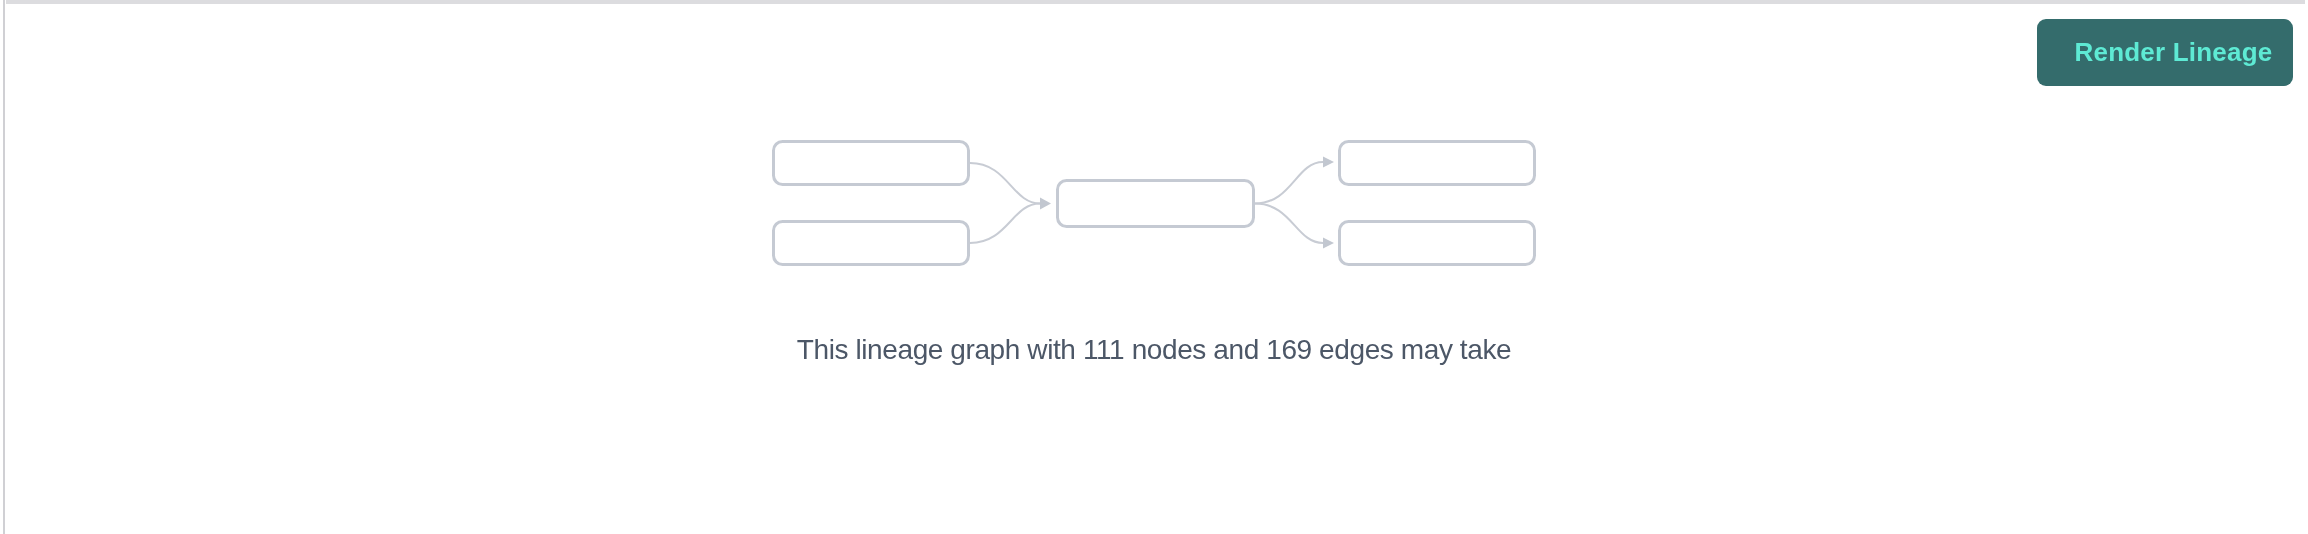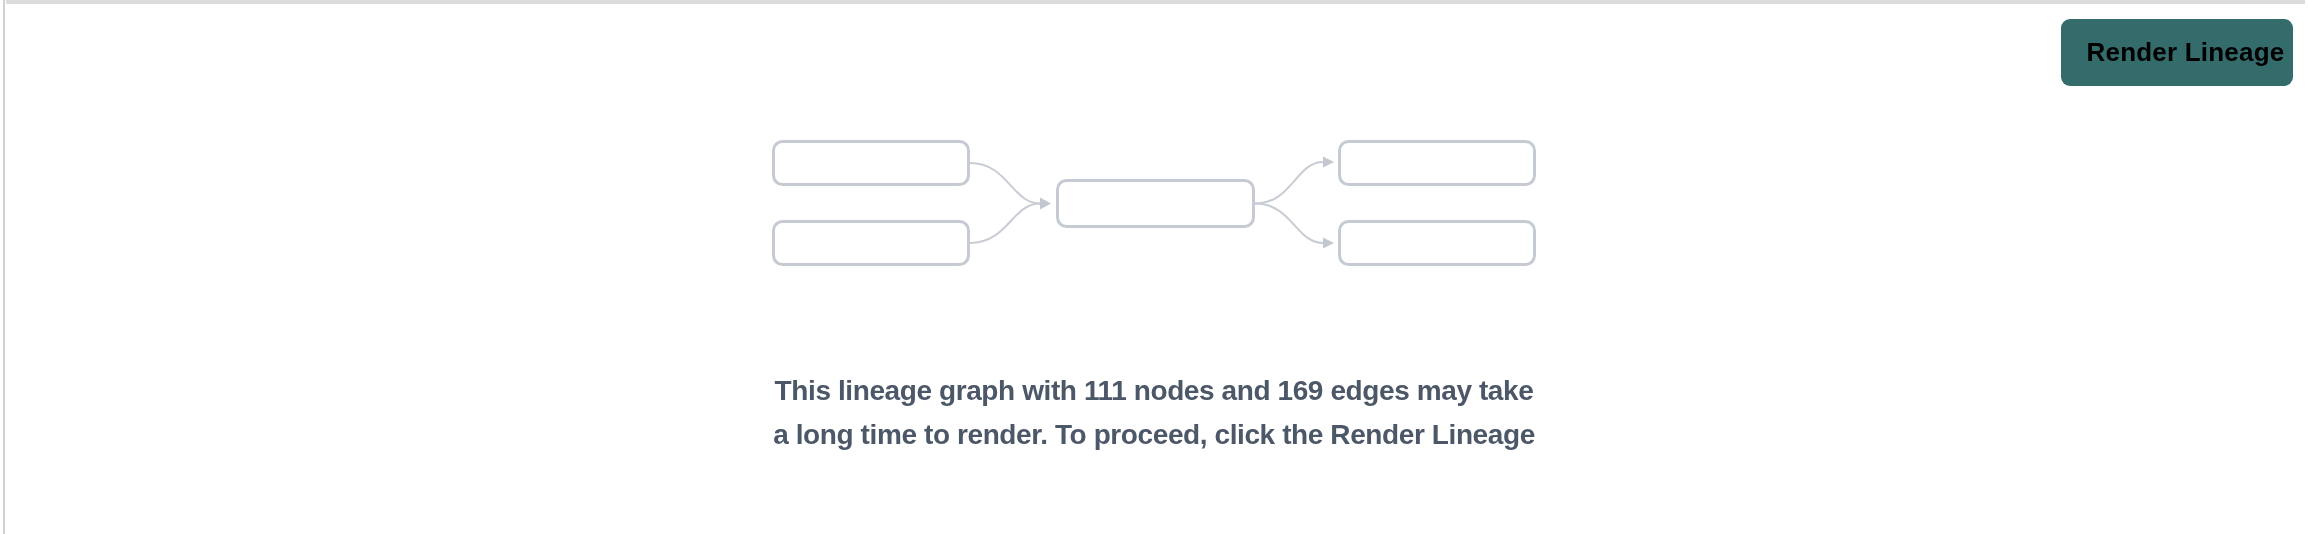--- a/index.html
+++ b/index.html
@@ -33,24 +33,24 @@
     left: 3px;
     width: 2px;
     background: #d0d0d4;
   }
 
   
   .render-btn {
     position: absolute;
     top: 19px;
     right: 15px;
-    width: 232px;
+    width: 256px;
     height: 67px;
     background: #346c6c;
-    color: #000000;
+    color: #5eead4;
     border: none;
     border-radius: 9px;
     font-family: "Liberation Sans", sans-serif;
     font-size: 26px;
     font-weight: bold;
     letter-spacing: 0.2px;
     display: flex;
     align-items: center;
     justify-content: center;
     cursor: pointer;
@@ -82,25 +82,24 @@
 
   
   .warning-message {
     position: absolute;
     top: 328px;
     left: 50%;
     transform: translateX(-50%);
     text-align: center;
     color: #4c5767;
     font-size: 28px;
-    font-weight: bold;
+    font-weight: normal;
     line-height: 44px;
     letter-spacing: -0.4px;
     white-space: nowrap;
-    margin-top: 41px;
   }
 </style>
 </head>
 <body>
 
 <div class="top-divider"></div>
 
 <div class="left-border"></div>
 
 <button class="render-btn">Render Lineage</button>
@@ -118,14 +117,13 @@
 
   <rect x="1.5" y="1.5" width="195" height="43" rx="9"></rect>
   <rect x="1.5" y="81.5" width="195" height="43" rx="9"></rect>
   <rect x="285.5" y="40.5" width="196" height="46" rx="9"></rect>
   <rect x="567.5" y="1.5" width="195" height="43" rx="9"></rect>
   <rect x="567.5" y="81.5" width="195" height="43" rx="9"></rect>
 </svg>
 
 <div class="warning-message">
   <div>This lineage graph with 111 nodes and 169 edges may take</div>
-  <div>a long time to render. To proceed, click the Render Lineage</div>
 </div>
 
 </body></html>

